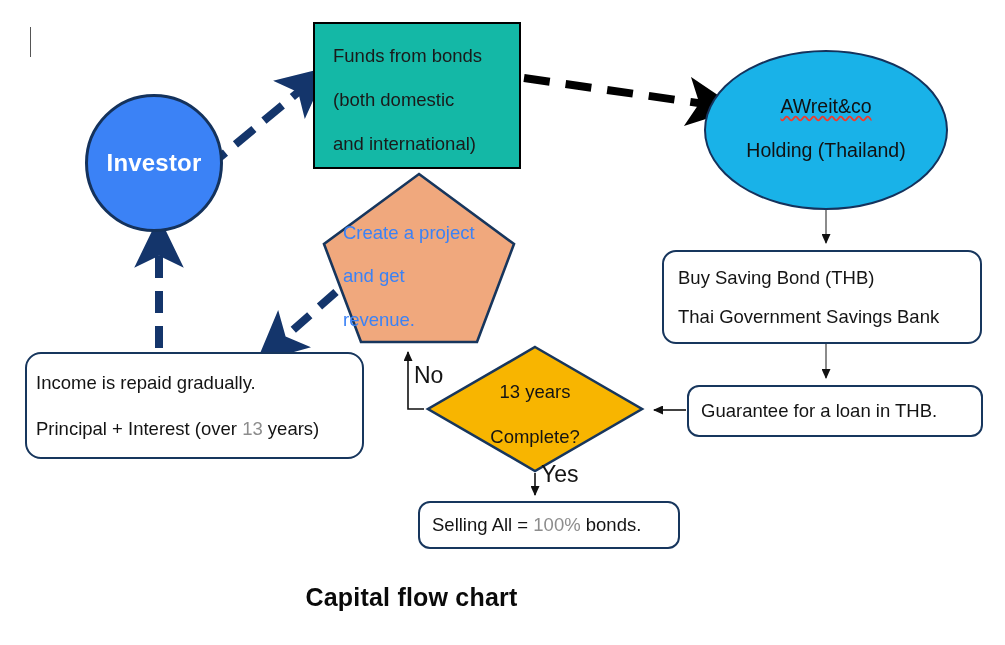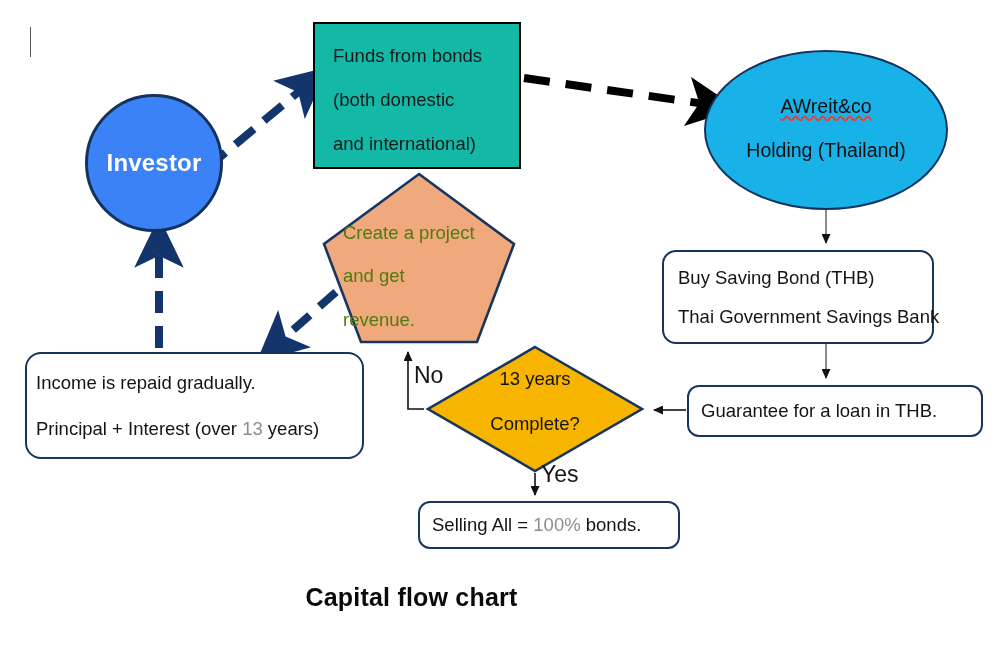--- a/index.html
+++ b/index.html
@@ -109,30 +109,30 @@
     left: 0;
     top: 0;
   }
   #node-pentagon .ptext {
     position: absolute;
     left: 22px;
     top: 52px;
     width: 178px;
   }
   #node-pentagon .line {
-    color: #4d7c0f;
+    color: #3b82f6;
     font-size: 18.5px;
     margin-bottom: 22px;
   }
 
   
   #node-bond {
     left: 662px;
     top: 250px;
-    width: 272px;
+    width: 320px;
     height: 94px;
     background: #ffffff;
     border: 2px solid #17365D;
     border-radius: 14px;
     padding: 6px 0 6px 14px;
     justify-content: space-around;
   }
   #node-bond .line {
     color: #141414;
     font-size: 18.5px;
@@ -162,21 +162,21 @@
     height: 130px;
   }
   #node-diamond svg {
     position: absolute;
     left: 0;
     top: 0;
   }
   #node-diamond .dtext {
     position: absolute;
     left: 0;
-    top: 24px;
+    top: 37px;
     width: 220px;
     text-align: center;
   }
   #node-diamond .line {
     color: #141414;
     font-size: 18.5px;
     text-align: center;
     width: 100%;
     margin-bottom: 24px;
   }

